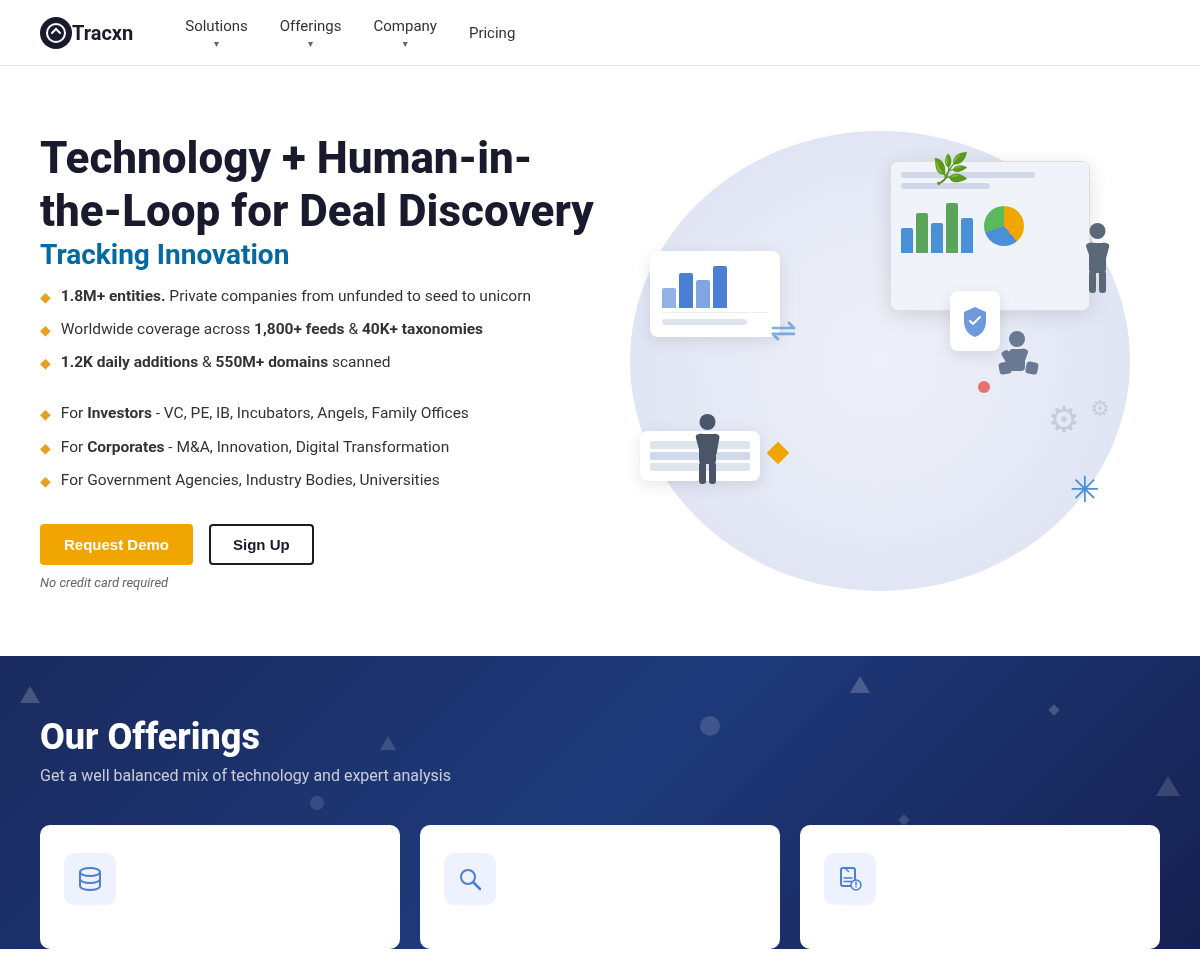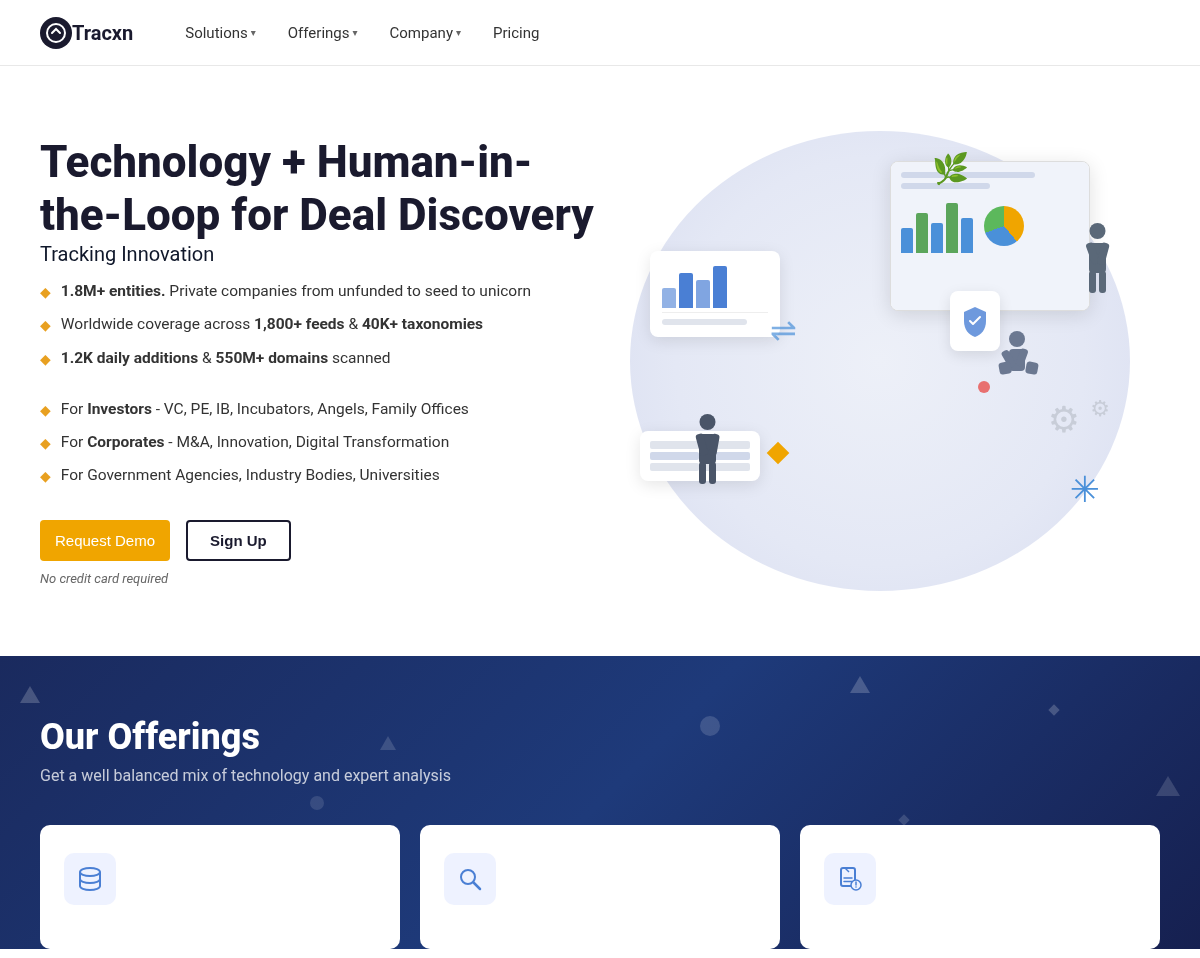--- a/index.html
+++ b/index.html
@@ -7,38 +7,38 @@
 
     
     nav {
       display: flex; align-items: center; padding: 0 40px; height: 66px;
       border-bottom: 1px solid #e8e8e8; background: #fff;
       position: sticky; top: 0; z-index: 100;
     }
     .logo { display: flex; align-items: center; gap: 0; font-weight: 700; font-size: 20px; color: #1a1a2e; text-decoration: none; }
     .logo-icon { width: 32px; height: 32px; background: #1a1a2e; border-radius: 50%; display: flex; align-items: center; justify-content: center; color: #fff; font-size: 14px; font-weight: 900; }
     .nav-links { display: flex; align-items: center; gap: 8px; margin-left: 40px; }
-    .nav-item { display: flex; align-items: center; gap: 3px; padding: 8px 12px; font-size: 15px; color: #333; cursor: pointer; }
+    .nav-item { display: flex; align-items: center; gap: 3px; padding: 8px 12px; font-size: 15px; color: #333; cursor: pointer; flex-direction: column; }
     .chevron { font-size: 10px; color: #666; }
     .nav-pricing { padding: 8px 12px; font-size: 15px; color: #333; cursor: pointer; }
 
     
     .hero {
       display: flex; align-items: center; padding: 60px 40px 60px 40px;
       max-width: 1200px; margin: 0 auto; min-height: 590px;
     }
     .hero-left { flex: 1; max-width: 620px; }
     .hero-title { font-size: 44px; font-weight: 800; line-height: 1.2; color: #1a1a2e; }
-    .hero-section-title { font-size: 20px; font-weight: 400; color: #0f172a; margin-bottom: 14px; }
+    .hero-section-title { font-size: 28px; font-weight: 700; color: #0369a1; margin-bottom: 14px; }
     .bullet-list { list-style: none; margin-bottom: 28px; }
     .bullet-list li { display: flex; align-items: flex-start; gap: 10px; margin-bottom: 10px; font-size: 15.5px; color: #333; line-height: 1.5; }
     .diamond { color: #e8a020; font-size: 14px; flex-shrink: 0; margin-top: 2px; }
     .bold { font-weight: 700; }
     .cta-row { display: flex; align-items: center; gap: 16px; margin-top: 32px; }
-    .btn-demo { background: #f0a500; color: #fff; border: none; padding: 12px 15px; font-size: 15px; font-weight: 400; border-radius: 4px; cursor: pointer; }
+    .btn-demo { background: #f0a500; color: #fff; border: none; padding: 12px 24px; font-size: 15px; font-weight: 700; border-radius: 4px; cursor: pointer; }
     .btn-signup { background: #fff; color: #1a1a2e; border: 2px solid #1a1a2e; padding: 10px 22px; font-size: 15px; font-weight: 600; border-radius: 4px; cursor: pointer; }
     .no-cc { font-size: 13px; color: #666; margin-top: 10px; font-style: italic; }
 
     
     .hero-right { flex: 1; display: flex; justify-content: center; align-items: center; position: relative; }
     .hero-illustration {
       width: 500px; height: 460px;
       background: radial-gradient(circle at 50% 50%, #edf0f8 0%, #e4e8f5 60%, #d8ddf0 100%);
       border-radius: 50%; position: relative; overflow: visible;
       display: flex; align-items: center; justify-content: center;

